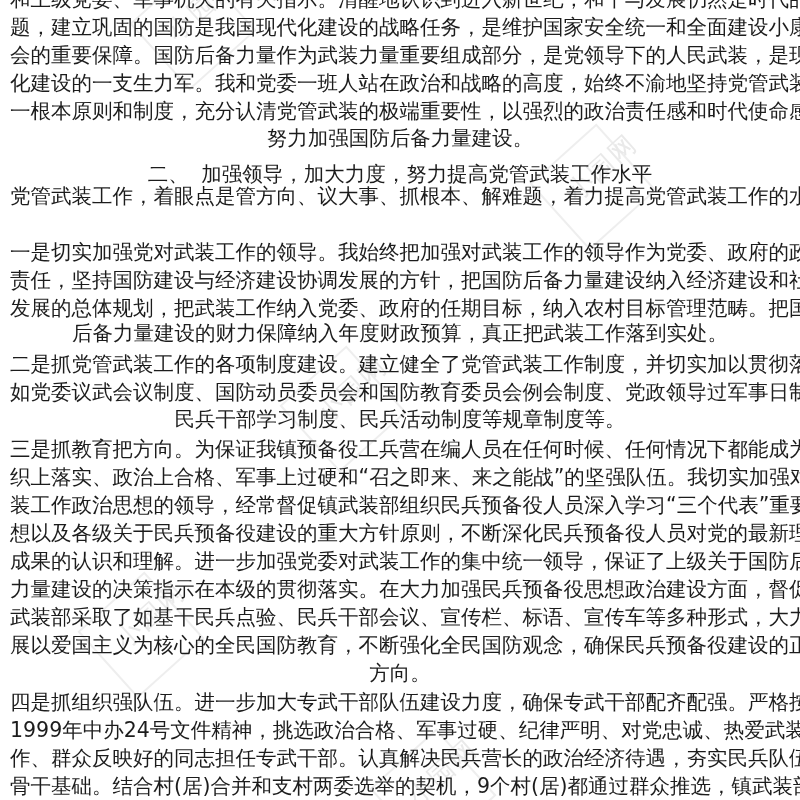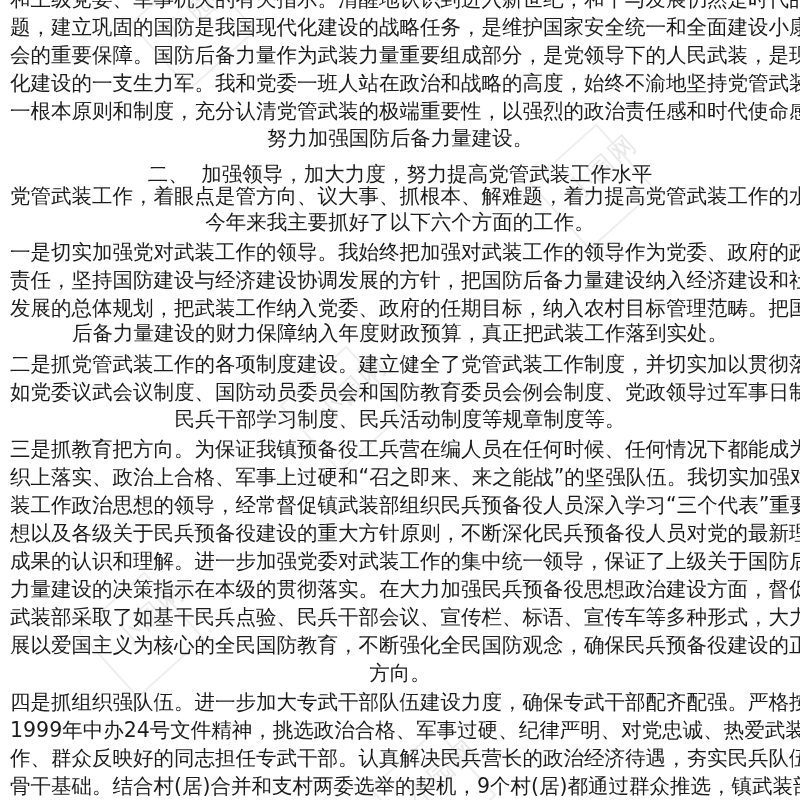--- a/index.html
+++ b/index.html
@@ -348,21 +348,20 @@
         <span>高</span>
         <span>党</span>
         <span>管</span>
         <span>武</span>
         <span>装</span>
         <span>工</span>
         <span>作</span>
         <span>的</span>
         <span>水</span>
       </div>
-      <div class="line left" style="top: 209.8px;">今年来我主要抓好了以下六个方面的工作。</div>
       <div class="line just" style="top: 237.9px;">
         <span>一</span>
         <span>是</span>
         <span>切</span>
         <span>实</span>
         <span>加</span>
         <span>强</span>
         <span>党</span>
         <span>对</span>
         <span>武</span>

